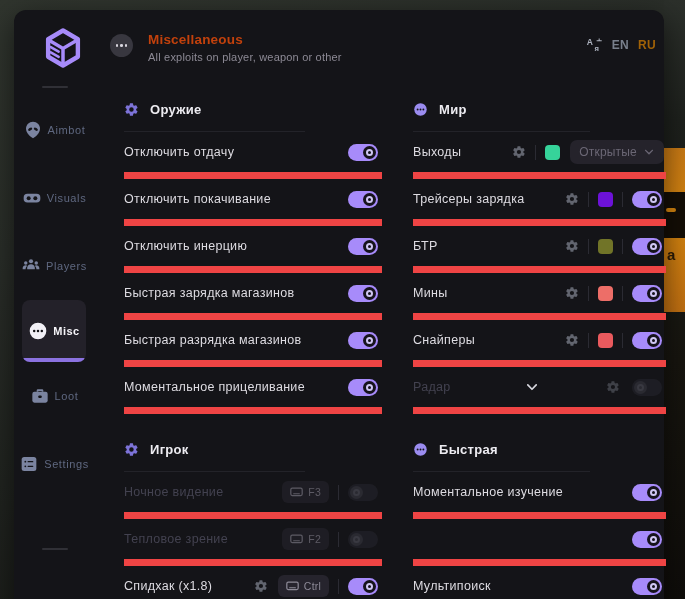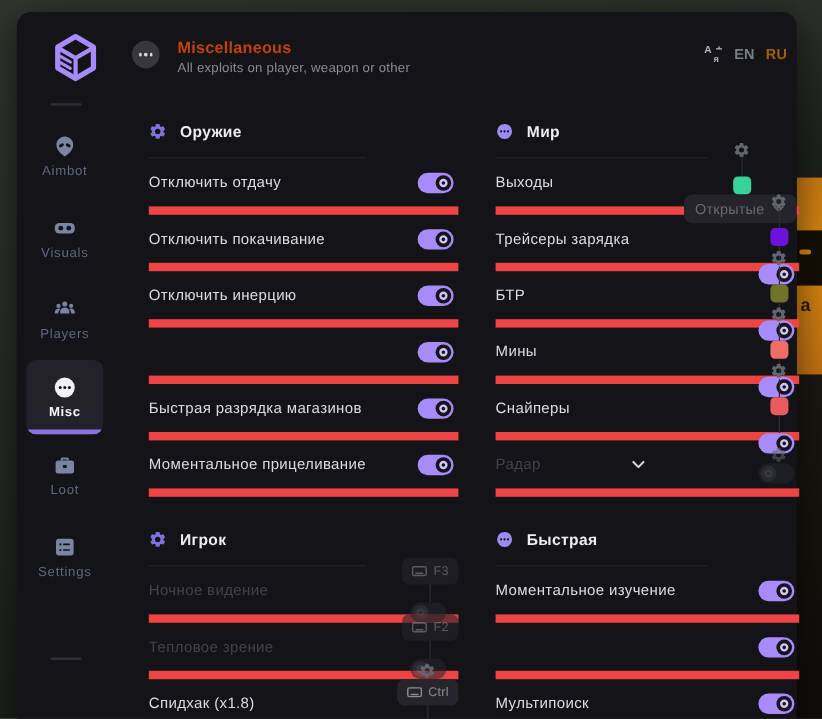--- a/index.html
+++ b/index.html
@@ -29,21 +29,21 @@
   .hdr-sub{position:absolute;left:134px;top:41px;font-size:11px;color:#8d8a95;letter-spacing:.2px;}
   .lang{position:absolute;top:26px;right:8px;display:flex;align-items:center;gap:9px;}
   .lang .ticon{color:#aeb4c0;display:flex;}
   .lang-en{font-size:12px;color:#79808c;font-weight:bold;letter-spacing:.3px;cursor:pointer;}
   .lang-ru{font-size:12px;color:#a16207;font-weight:bold;letter-spacing:.3px;cursor:pointer;}
 
   
   .logo{position:absolute;left:28px;top:14px;color:#a78bfa;}
   .side-dash{position:absolute;left:28px;width:26px;height:2px;border-radius:1px;background:#303036;}
   .nav{position:absolute;left:0;top:86px;width:80px;}
-  .nav-item{height:68px;display:flex;flex-direction:column;align-items:center;justify-content:center;
+  .nav-item{height:68px;display:flex;flex-direction:row;align-items:center;justify-content:center;
     gap:5px;color:#6e7890;cursor:pointer;position:relative;}
   .nav-item .nicon{color:#7b84a0;display:flex;}
   .nav-item .nlabel{font-size:11px;letter-spacing:.6px;color:#5f6880;}
   .nav-item.active{margin:0 8px;height:62px;background:#232129;border-radius:8px;overflow:hidden;}
   .nav-item.active .nicon{color:#f2f0f6;}
   .nav-item.active .nlabel{color:#f5f4f8;font-weight:bold;letter-spacing:.5px;}
   .nav-item.active::after{content:"";position:absolute;left:0;right:0;bottom:0;height:4px;background:#8b72e0;border-radius:2px;}
 
   
   .content{position:absolute;left:110px;top:86px;display:flex;gap:31px;}
@@ -53,21 +53,21 @@
   .section{margin-bottom:22px;}
   .sec-head{display:flex;align-items:center;gap:11px;height:26px;}
   .sec-icon{display:flex;color:#7d73d8;}
   .sec-icon.round{color:#9b8cf0;}
   .sec-title{font-size:13px;font-weight:bold;color:#edecf1;letter-spacing:.3px;}
   .sec-divider{height:1px;background:#232329;width:70%;margin-top:9px;}
 
   .row{height:40px;display:flex;align-items:center;border-bottom:7px solid #ef4444;position:relative;}
   .row-label{font-size:12.5px;color:#dedce2;letter-spacing:.3px;}
   .row.disabled .row-label{color:#434250;}
-  .row-controls{margin-left:auto;display:flex;align-items:center;flex-direction:column;}
+  .row-controls{margin-left:auto;display:flex;align-items:center;}
   .row.disabled .row-controls .toggle,.row.disabled .row-controls .gearbtn{opacity:.55;}
   .vsep{width:1px;height:15px;background:#2b2b33;margin:0 9px;}
   .gearbtn{display:flex;color:#62656f;cursor:pointer;}
   .swatch{width:15px;height:15px;border-radius:4px;cursor:pointer;}
   .center-chevron{position:absolute;left:47%;top:50%;transform:translate(-50%,-50%);color:#d7d7de;display:flex;cursor:pointer;}
 
   .toggle{width:30px;height:17px;border-radius:9px;position:relative;cursor:pointer;flex:none;margin-right:4px;}
   .toggle.on{background:#a78bfa;}
   .toggle .knob{position:absolute;top:2px;width:13px;height:13px;border-radius:50%;
     display:flex;align-items:center;justify-content:center;}
@@ -235,20 +235,21 @@
             <div class="row-label">Отключить инерцию</div>
             <div class="row-controls">
               <div class="toggle on">
                 <div class="knob">
                   <div class="ring"></div>
                 </div>
               </div>
             </div>
           </div>
           <div class="row">
+            <div class="row-label">Быстрая зарядка магазинов</div>
             <div class="row-controls">
               <div class="toggle on">
                 <div class="knob">
                   <div class="ring"></div>
                 </div>
               </div>
             </div>
           </div>
           <div class="row">
             <div class="row-label">Быстрая разрядка магазинов</div>

